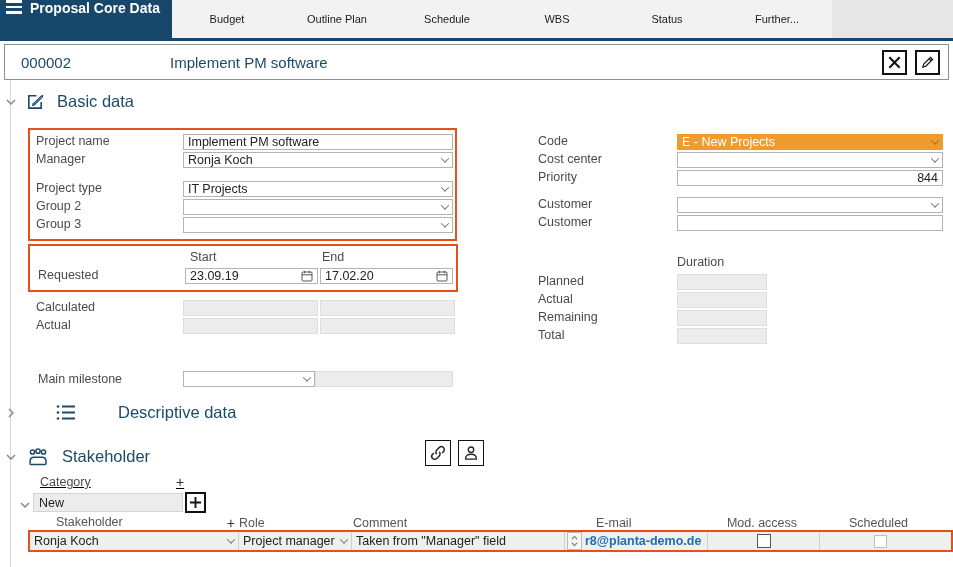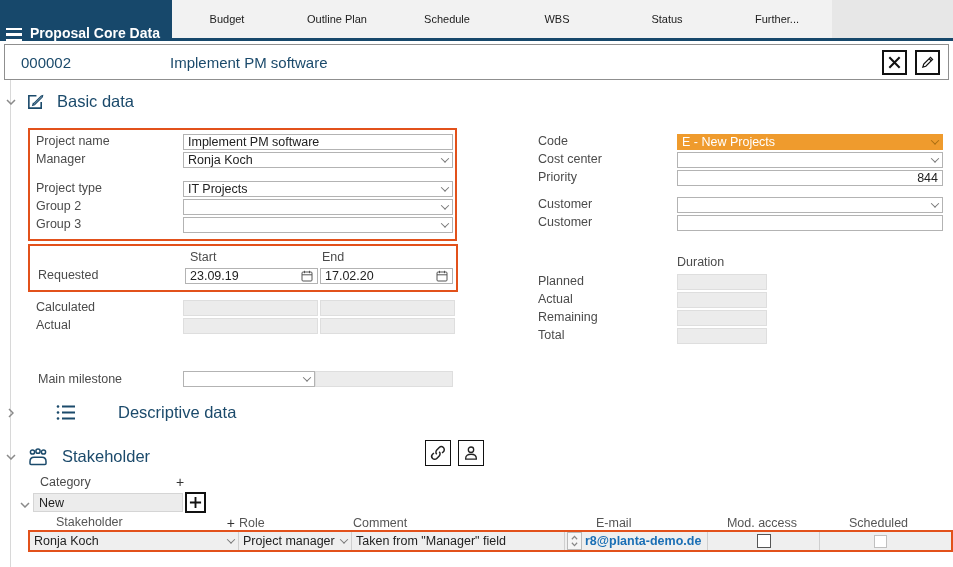--- a/index.html
+++ b/index.html
@@ -1,21 +1,21 @@
 <!DOCTYPE html>
 <html><head>
 <meta charset="utf-8">
 <style>
   * { box-sizing: border-box; margin: 0; padding: 0; }
   html,body { width: 953px; height: 567px; background:#fff; overflow:hidden;
     font-family:"Liberation Sans", sans-serif; }
   
   .tabbar { height:41px; display:flex; background:#f2f2f2; position:relative; }
   .tabbar::after { content:""; position:absolute; left:0; right:0; bottom:0; height:3px; background:#17486B; }
-  .active-tab { width:172px; background:#17486B; color:#fff; display:flex; align-items:flex-end;
+  .active-tab { width:172px; background:#17486B; color:#fff; display:flex; align-items:flex-start;
     padding:0 8px 0 4px; position:relative; z-index:2; height:41px; }
   .burger { display:inline-flex; flex-direction:column; gap:3px; margin:0 8px 0 2px; cursor:pointer; }
   .burger i { display:block; width:16px; height:2.5px; background:#fff; }
   .atab-label { font-size:14px; font-weight:bold; white-space:nowrap; flex:1; }
   .tab-x { margin-left:6px; cursor:pointer; }
   .tab { width:110px; display:flex; align-items:center; justify-content:center;
     font-size:11px; color:#1c1c1c; cursor:pointer; height:38px; }
   .tab-filler { flex:1; background:#e7e7e7; height:38px; }
   
   .hdrbox { margin:3px 4px 0 4px; height:36px; border:1px solid #8f8f8f; display:flex; align-items:center;
@@ -66,21 +66,21 @@
   .ms-left { width:415px; display:flex; align-items:center; }
   .ms-lb { width:145px; flex:none; }
   .gates-col { margin-left:85px; display:flex; align-items:center; }
   .cbx { width:14px; height:14px; border:1.5px solid #555; background:#fff; cursor:pointer; }
   .cbx.soft { border:1px solid #c0c0c0; width:13px; height:13px; }
   
   .stake-head { position:relative; }
   .tool-btns { position:absolute; left:425px; top:-3px; display:flex; gap:7px; }
   .toolbtn { width:26px; height:26px; border:1.5px solid #111; background:#fff; display:flex;
     align-items:center; justify-content:center; cursor:pointer; }
-  .cat-row { display:flex; align-items:center; margin:5px 0 0 40px; height:14px; }
+  .cat-row { display:flex; align-items:center; margin:5px 0 0 40px; height:14px;text-decoration:underline; }
   .cat-lb { width:136px; }
   .plus-sm { font-size:14px; color:#333; cursor:pointer; }
   .new-row { display:flex; align-items:center; margin:3px 0 0 20px; height:21px; }
   .new-fld { width:150px; height:19px; background:#ececec; border:1px solid #d5d5d5;
     font-size:12.5px; color:#222; display:flex; align-items:center; padding:0 5px; margin-left:3px; }
   .plus-btn { width:21px; height:21px; border:2px solid #111; background:#fff; display:flex;
     align-items:center; justify-content:center; margin-left:2px; cursor:pointer; }
   
   .tbl-hdr { display:flex; margin:2px 0 0 28px; height:15px; align-items:center; font-size:12.5px; color:#555; }
   .tbl-row { display:flex; margin-left:28px; height:22px; background:#efefef; align-items:stretch; }

